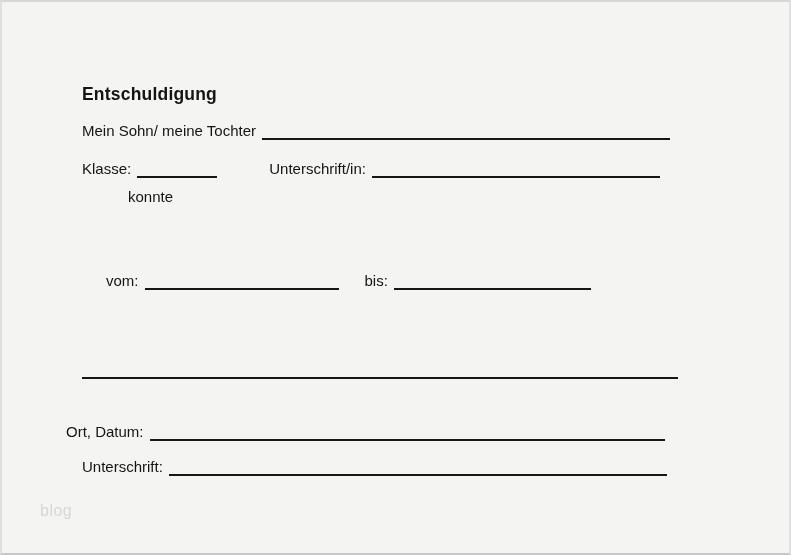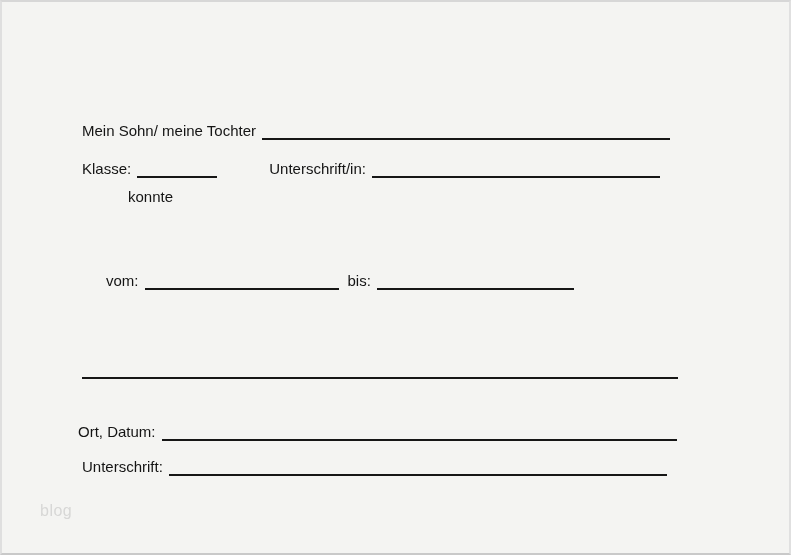--- a/index.html
+++ b/index.html
@@ -40,34 +40,34 @@
     border-bottom: 2px solid #161616;
     vertical-align: -4px;
     margin-left: 6px;
   }
   .r1 { left: 80px; top: 119px; }
   .r2 { left: 80px; top: 157px; }
   .r3 { left: 80px; top: 185px; margin-left: 46px; }
   .r4 { left: 104px; top: 232px; }
   .r5 { left: 104px; top: 269px; }
   .r6 { left: 80px; top: 320px; }
-  .r8 { left: 76px; top: 420px; }
+  .r8 { left: 64px; top: 420px; }
   .r9 { left: 80px; top: 455px; }
 
   .w-child   { width: 408px; }
   .w-klasse  { width: 80px; }
   .w-lehrer  { width: 288px; }
   .w-am      { width: 196px; }
   .w-vom     { width: 194px; }
   .w-bis     { width: 197px; }
   .w-ort     { width: 515px; }
   .w-unter   { width: 498px; }
 
   .lehrer-label { margin-left: 52px; }
-  .bis-label    { margin-left: 9px; }
+  .bis-label    { margin-left: 26px; }
 
   .reason-line {
     position: absolute;
     left: 80px;
     top: 375px;
     width: 596px;
     height: 0;
     border-top: 2px solid #161616;
   }
   .watermark {
@@ -77,20 +77,21 @@
     font-size: 16px;
     color: #d7d7d6;
     letter-spacing: 0.5px;
   }
 </style>
 </head>
 <body>
 
 <div class="page">
 
+  <div class="title">Entschuldigung</div>
 
   <div class="row r1">
     <span class="lbl">Mein Sohn/ meine Tochter</span><span class="blank w-child"></span>
   </div>
 
   <div class="row r2">
     <span class="lbl">Klasse:</span><span class="blank w-klasse"></span><span class="lbl lehrer-label">Unterschrift/in:</span><span class="blank w-lehrer"></span>
   </div>
 
   <div class="row r3">

